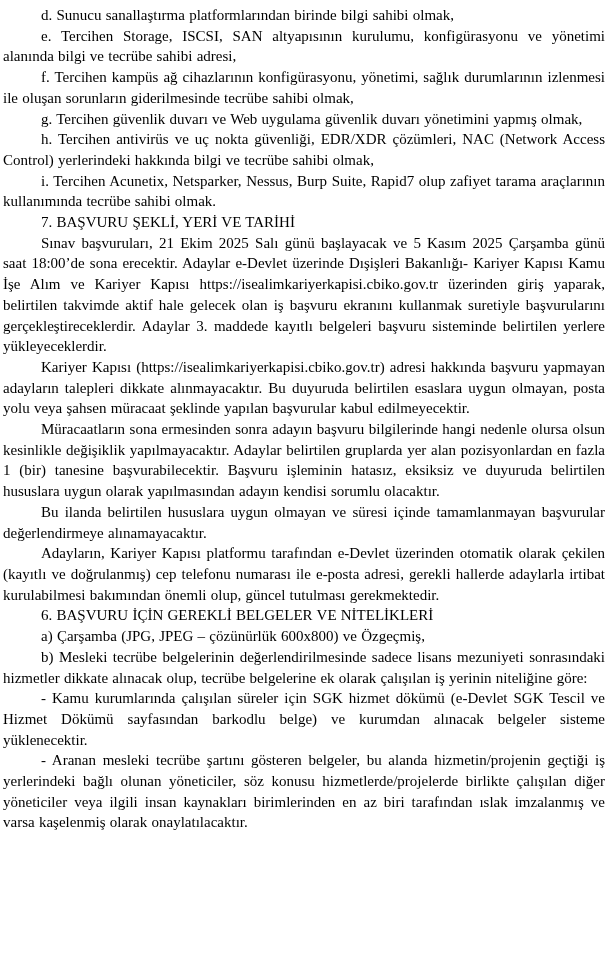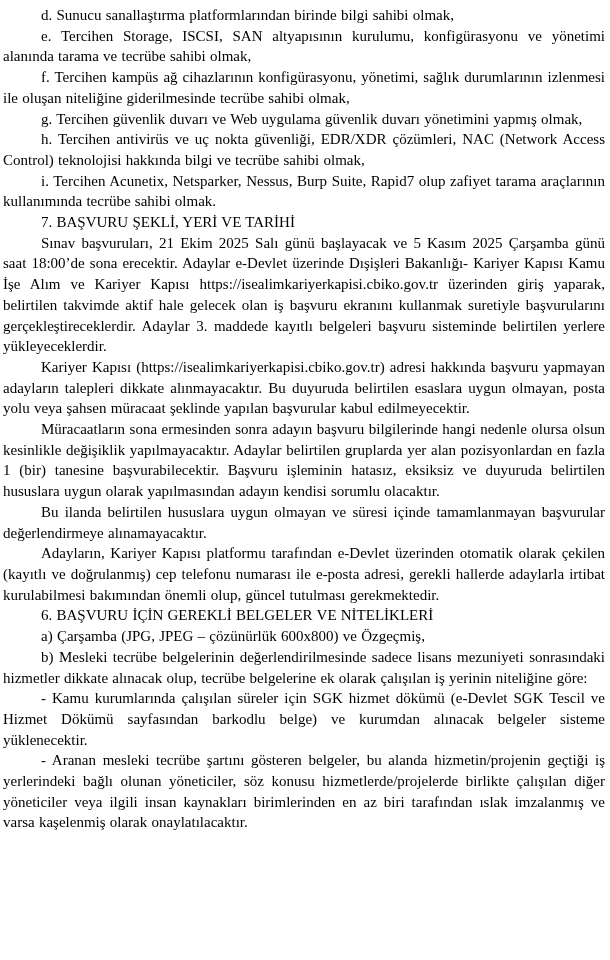--- a/index.html
+++ b/index.html
@@ -30,24 +30,24 @@
     text-indent: 38px;
     word-spacing: 0.5px;
   }
 </style>
 </head>
 <body>
 
 <div class="page">
   <div class="doc-body">
       <p>d. Sunucu sanallaştırma platformlarından birinde bilgi sahibi olmak,</p>
-      <p>e. Tercihen Storage, ISCSI, SAN altyapısının kurulumu, konfigürasyonu ve yönetimi alanında tarama ve tecrübe sahibi olmak,</p>
-      <p>f. Tercihen kampüs ağ cihazlarının konfigürasyonu, yönetimi, sağlık durumlarının izlenmesi ile oluşan niteliğine giderilmesinde tecrübe sahibi olmak,</p>
+      <p>e. Tercihen Storage, ISCSI, SAN altyapısının kurulumu, konfigürasyonu ve yönetimi alanında bilgi ve tecrübe sahibi adresi,</p>
+      <p>f. Tercihen kampüs ağ cihazlarının konfigürasyonu, yönetimi, sağlık durumlarının izlenmesi ile oluşan sorunların giderilmesinde tecrübe sahibi olmak,</p>
       <p>g. Tercihen güvenlik duvarı ve Web uygulama güvenlik duvarı yönetimini yapmış olmak,</p>
-      <p>h. Tercihen antivirüs ve uç nokta güvenliği, EDR/XDR çözümleri, NAC (Network Access Control) teknolojisi hakkında bilgi ve tecrübe sahibi olmak,</p>
+      <p>h. Tercihen antivirüs ve uç nokta güvenliği, EDR/XDR çözümleri, NAC (Network Access Control) yerlerindeki hakkında bilgi ve tecrübe sahibi olmak,</p>
       <p>i. Tercihen Acunetix, Netsparker, Nessus, Burp Suite, Rapid7 olup zafiyet tarama araçlarının kullanımında tecrübe sahibi olmak.</p>
       <p>7. BAŞVURU ŞEKLİ, YERİ VE TARİHİ</p>
       <p>Sınav başvuruları, 21 Ekim 2025 Salı günü başlayacak ve 5 Kasım 2025 Çarşamba günü saat 18:00’de sona erecektir. Adaylar e-Devlet üzerinde Dışişleri Bakanlığı- Kariyer Kapısı Kamu İşe Alım ve Kariyer Kapısı https://isealimkariyerkapisi.cbiko.gov.tr üzerinden giriş yaparak, belirtilen takvimde aktif hale gelecek olan iş başvuru ekranını kullanmak suretiyle başvurularını gerçekleştireceklerdir. Adaylar 3. maddede kayıtlı belgeleri başvuru sisteminde belirtilen yerlere yükleyeceklerdir.</p>
       <p>Kariyer Kapısı (https://isealimkariyerkapisi.cbiko.gov.tr) adresi hakkında başvuru yapmayan adayların talepleri dikkate alınmayacaktır. Bu duyuruda belirtilen esaslara uygun olmayan, posta yolu veya şahsen müracaat şeklinde yapılan başvurular kabul edilmeyecektir.</p>
       <p>Müracaatların sona ermesinden sonra adayın başvuru bilgilerinde hangi nedenle olursa olsun kesinlikle değişiklik yapılmayacaktır. Adaylar belirtilen gruplarda yer alan pozisyonlardan en fazla 1 (bir) tanesine başvurabilecektir. Başvuru işleminin hatasız, eksiksiz ve duyuruda belirtilen hususlara uygun olarak yapılmasından adayın kendisi sorumlu olacaktır.</p>
       <p>Bu ilanda belirtilen hususlara uygun olmayan ve süresi içinde tamamlanmayan başvurular değerlendirmeye alınamayacaktır.</p>
       <p>Adayların, Kariyer Kapısı platformu tarafından e-Devlet üzerinden otomatik olarak çekilen (kayıtlı ve doğrulanmış) cep telefonu numarası ile e-posta adresi, gerekli hallerde adaylarla irtibat kurulabilmesi bakımından önemli olup, güncel tutulması gerekmektedir.</p>
       <p>6. BAŞVURU İÇİN GEREKLİ BELGELER VE NİTELİKLERİ</p>
       <p>a) Çarşamba (JPG, JPEG – çözünürlük 600x800) ve Özgeçmiş,</p>
       <p>b) Mesleki tecrübe belgelerinin değerlendirilmesinde sadece lisans mezuniyeti sonrasındaki hizmetler dikkate alınacak olup, tecrübe belgelerine ek olarak çalışılan iş yerinin niteliğine göre:</p>

